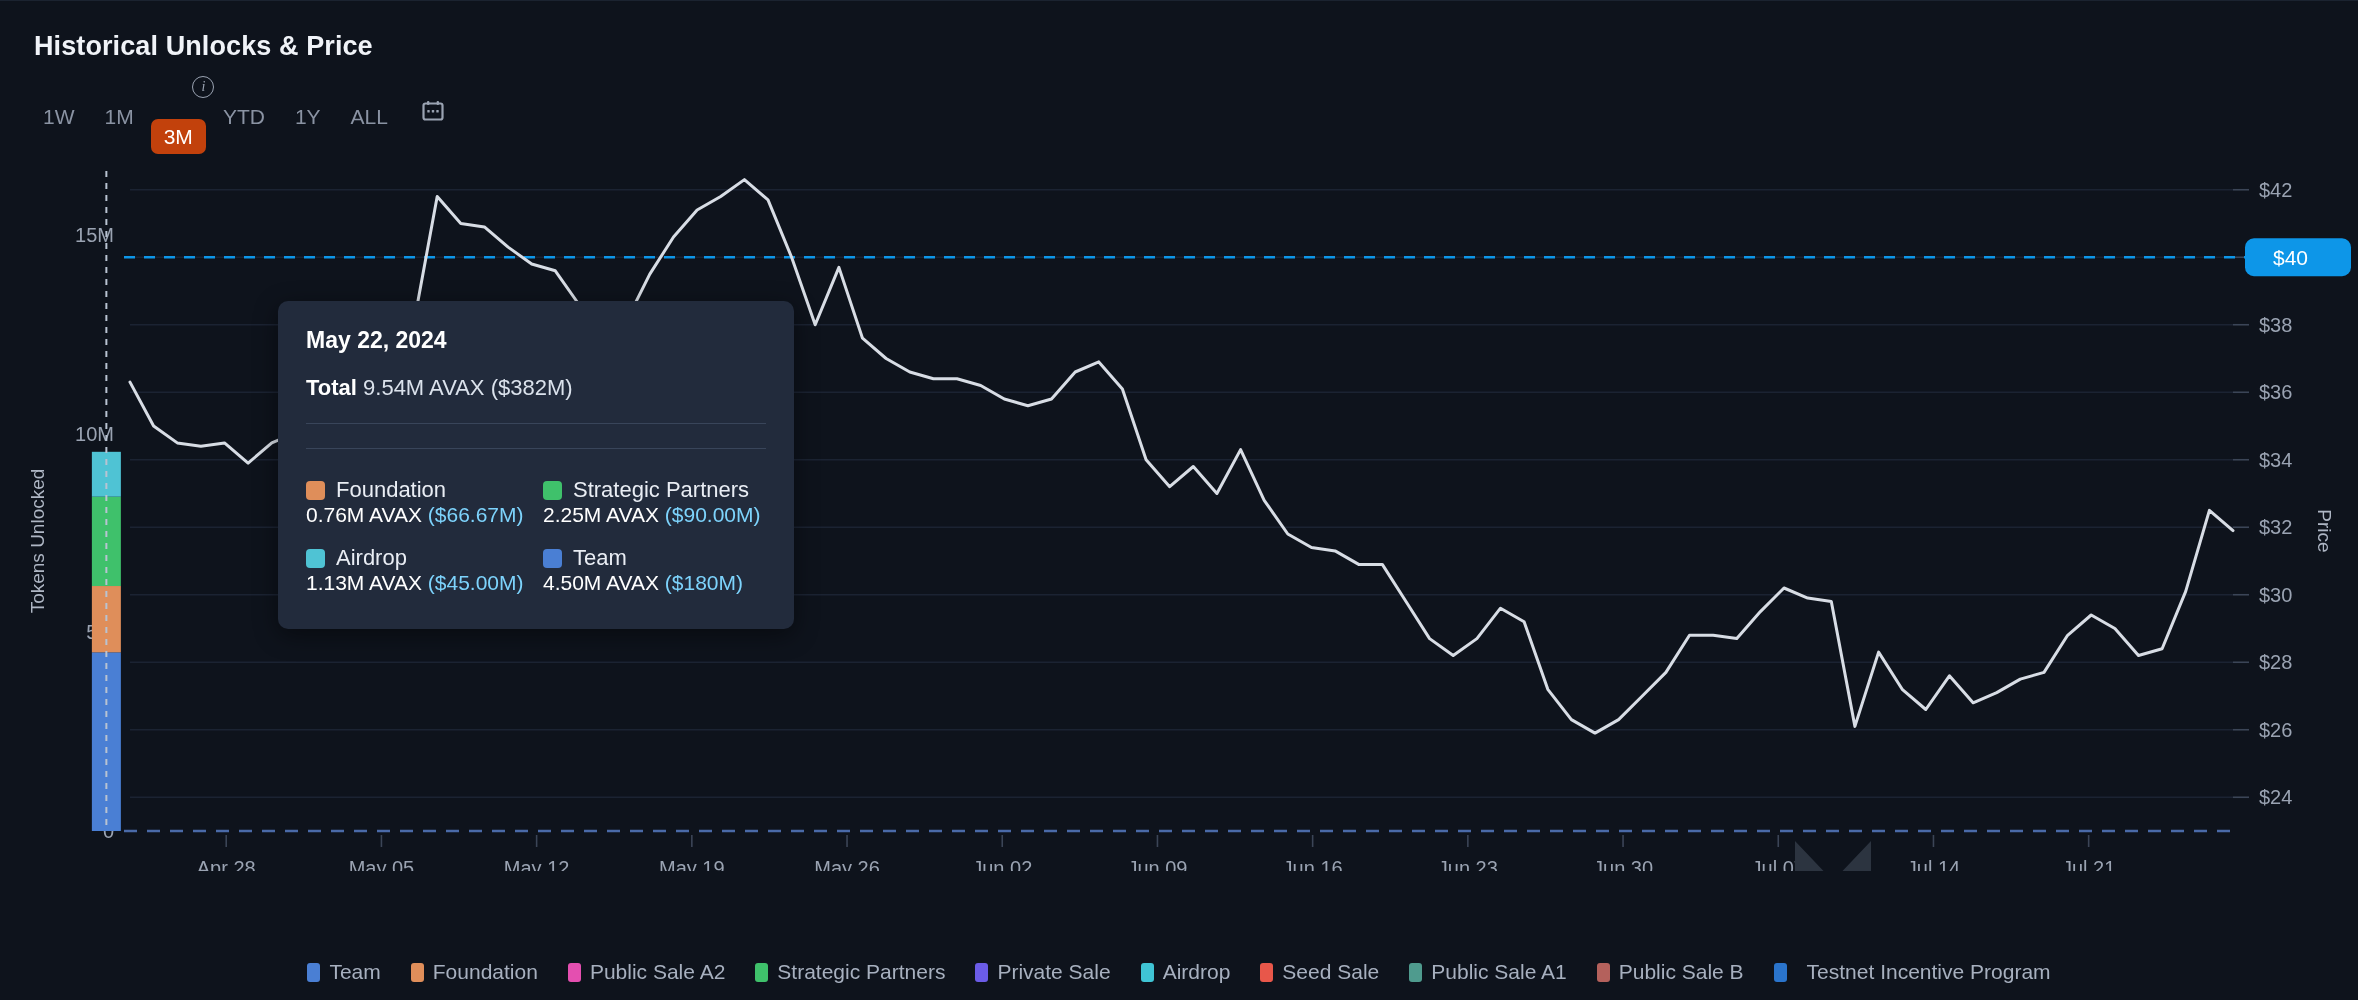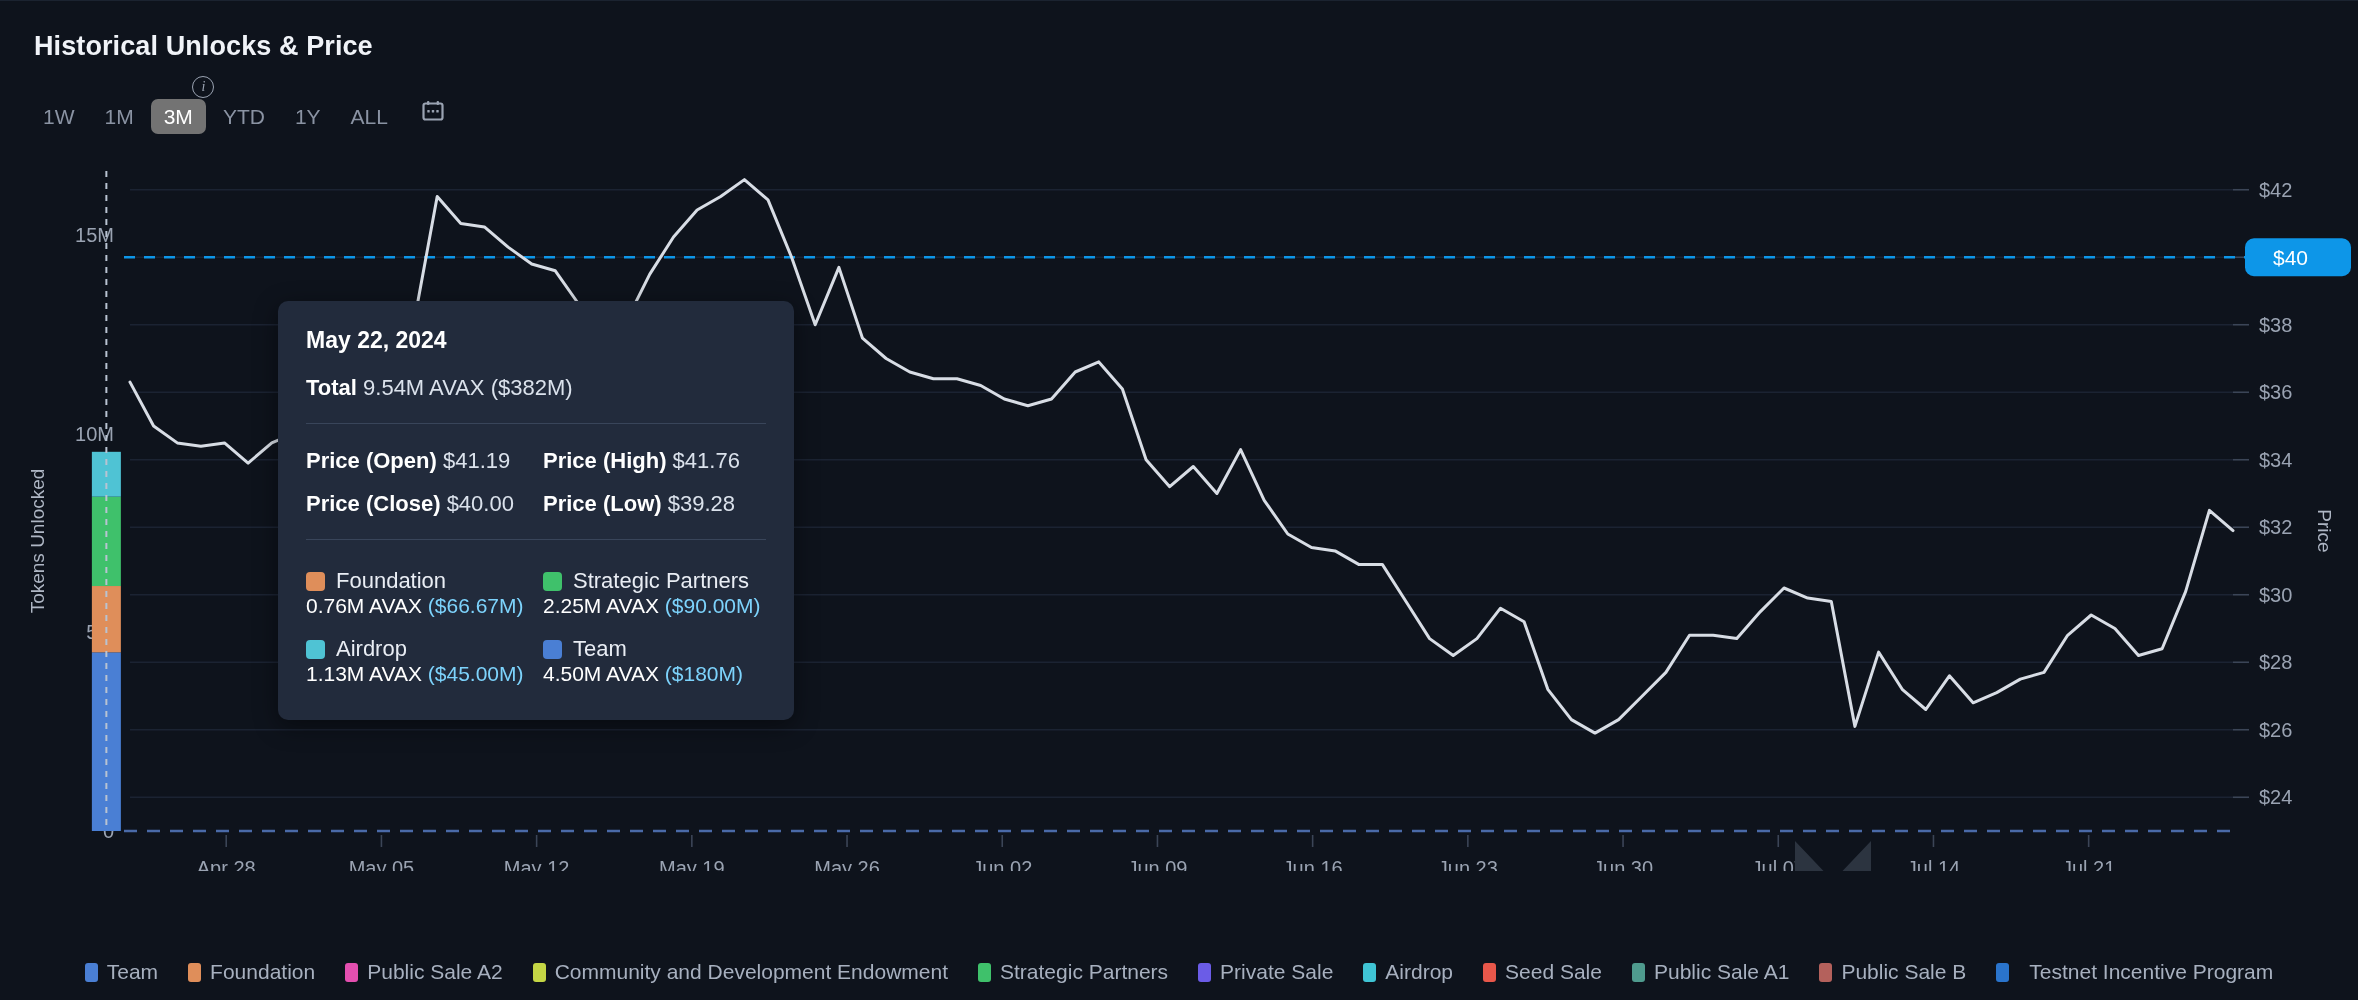--- a/index.html
+++ b/index.html
@@ -36,21 +36,21 @@
   .ranges {
     position: absolute; left: 30px; top: 98px;
     display: flex; align-items: flex-start; gap: 4px;
   }
   .range-btn {
     font-size: 21px; color: #8a93a3;
     padding: 7px 13px; border-radius: 7px;
     line-height: 1; cursor: pointer; background: transparent;
     border: none; font-family: "Liberation Sans", sans-serif;
   }
-  .range-btn.active { background: #737373; color: #ffffff; }
+  .range-btn.active { background: #c2410c; color: #ffffff; margin-top: 20px; }
   .cal-icon { margin-left: 16px; cursor: pointer; display:block; }
 
   
   .plot-wrap { position: absolute; left: 0; top: 140px; width: 2358px; height: 730px; }
   svg.plot { display: block; }
 
   .axis-label {
     fill: #aeb6c4; font-size: 19px; font-family: "Liberation Sans", sans-serif;
   }
   .tick-text {
@@ -246,38 +246,20 @@
     </svg>
   </div>
 
   <div class="tooltip">
     <div class="tt-date">May 22, 2024</div>
     <div class="tt-total">
       <b>Total</b>
       <span>9.54M AVAX ($382M)</span>
     </div>
     <div class="tt-hr"></div>
-    <div class="tt-grid">
-      <div class="tt-price">
-        <b>Price (Open)</b>
-        <span>$41.19</span>
-      </div>
-      <div class="tt-price">
-        <b>Price (High)</b>
-        <span>$41.76</span>
-      </div>
-      <div class="tt-price">
-        <b>Price (Close)</b>
-        <span>$40.00</span>
-      </div>
-      <div class="tt-price">
-        <b>Price (Low)</b>
-        <span>$39.28</span>
-      </div>
-    </div>
     <div class="tt-hr"></div>
     <div class="tt-cat-grid">
 
       <div>
         <div class="tt-cat-head">
           <span class="tt-swatch" style="background:#df8e5a"></span>
           <span class="tt-cat-name">Foundation</span>
         </div>
         <div class="tt-cat-val">
           <span>0.76M AVAX</span>
@@ -327,24 +309,20 @@
       </div>
       <div class="legend-item">
         <span class="legend-swatch" style="background: rgb(223, 142, 90);"></span>
         <span class="legend-label">Foundation</span>
       </div>
       <div class="legend-item">
         <span class="legend-swatch" style="background: rgb(228, 79, 176);"></span>
         <span class="legend-label">Public Sale A2</span>
       </div>
       <div class="legend-item">
-        <span class="legend-swatch" style="background: rgb(196, 214, 69);"></span>
-        <span class="legend-label">Community and Development Endowment</span>
-      </div>
-      <div class="legend-item">
         <span class="legend-swatch" style="background: rgb(63, 193, 107);"></span>
         <span class="legend-label">Strategic Partners</span>
       </div>
       <div class="legend-item">
         <span class="legend-swatch" style="background: rgb(107, 92, 231);"></span>
         <span class="legend-label">Private Sale</span>
       </div>
       <div class="legend-item">
         <span class="legend-swatch" style="background: rgb(63, 196, 212);"></span>
         <span class="legend-label">Airdrop</span>

